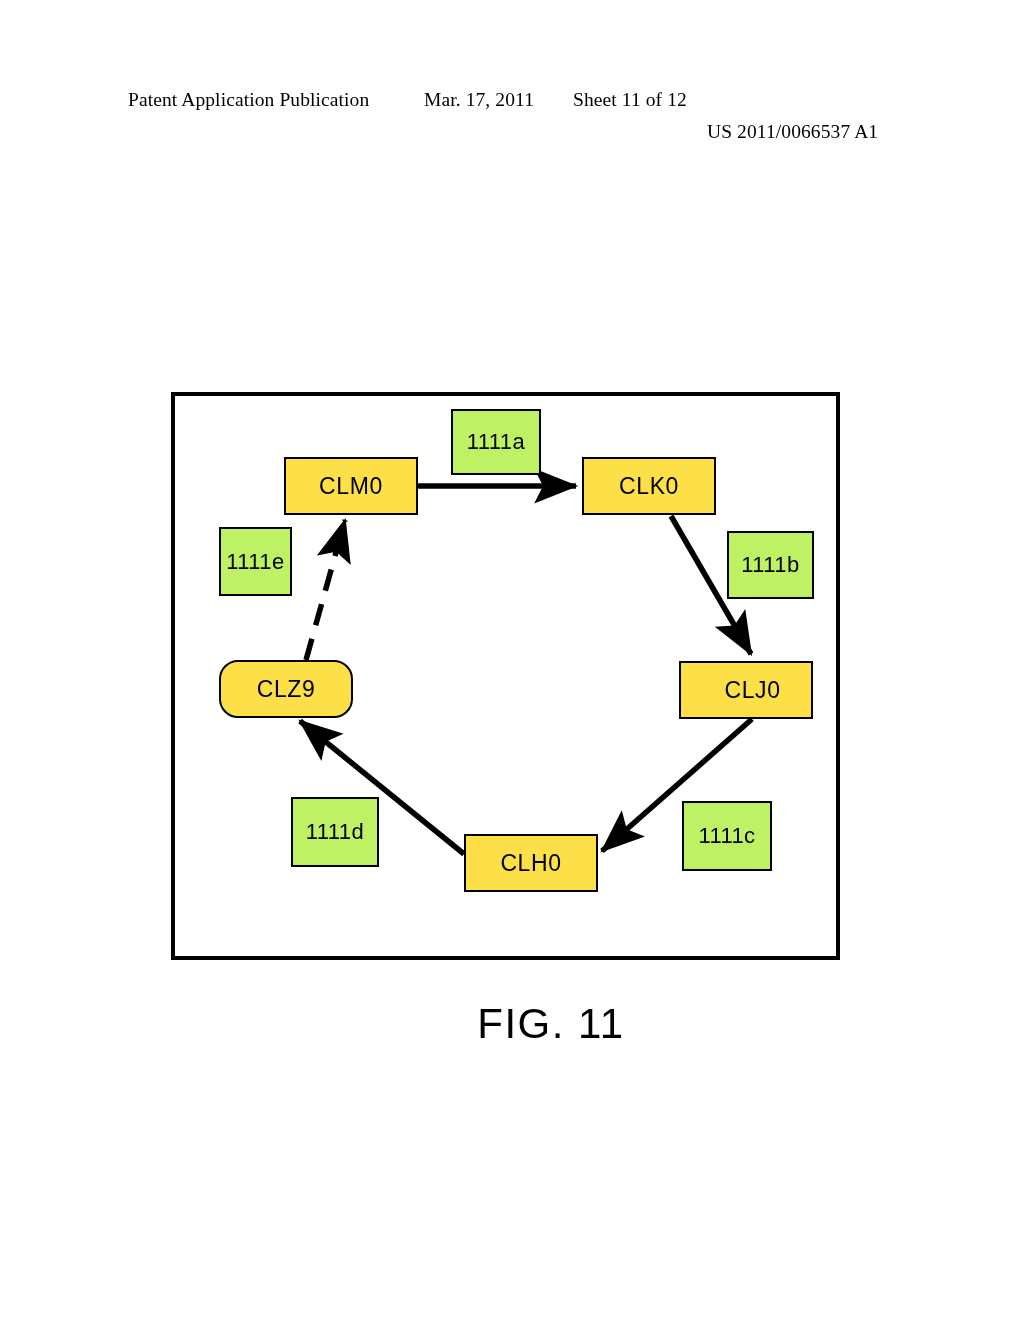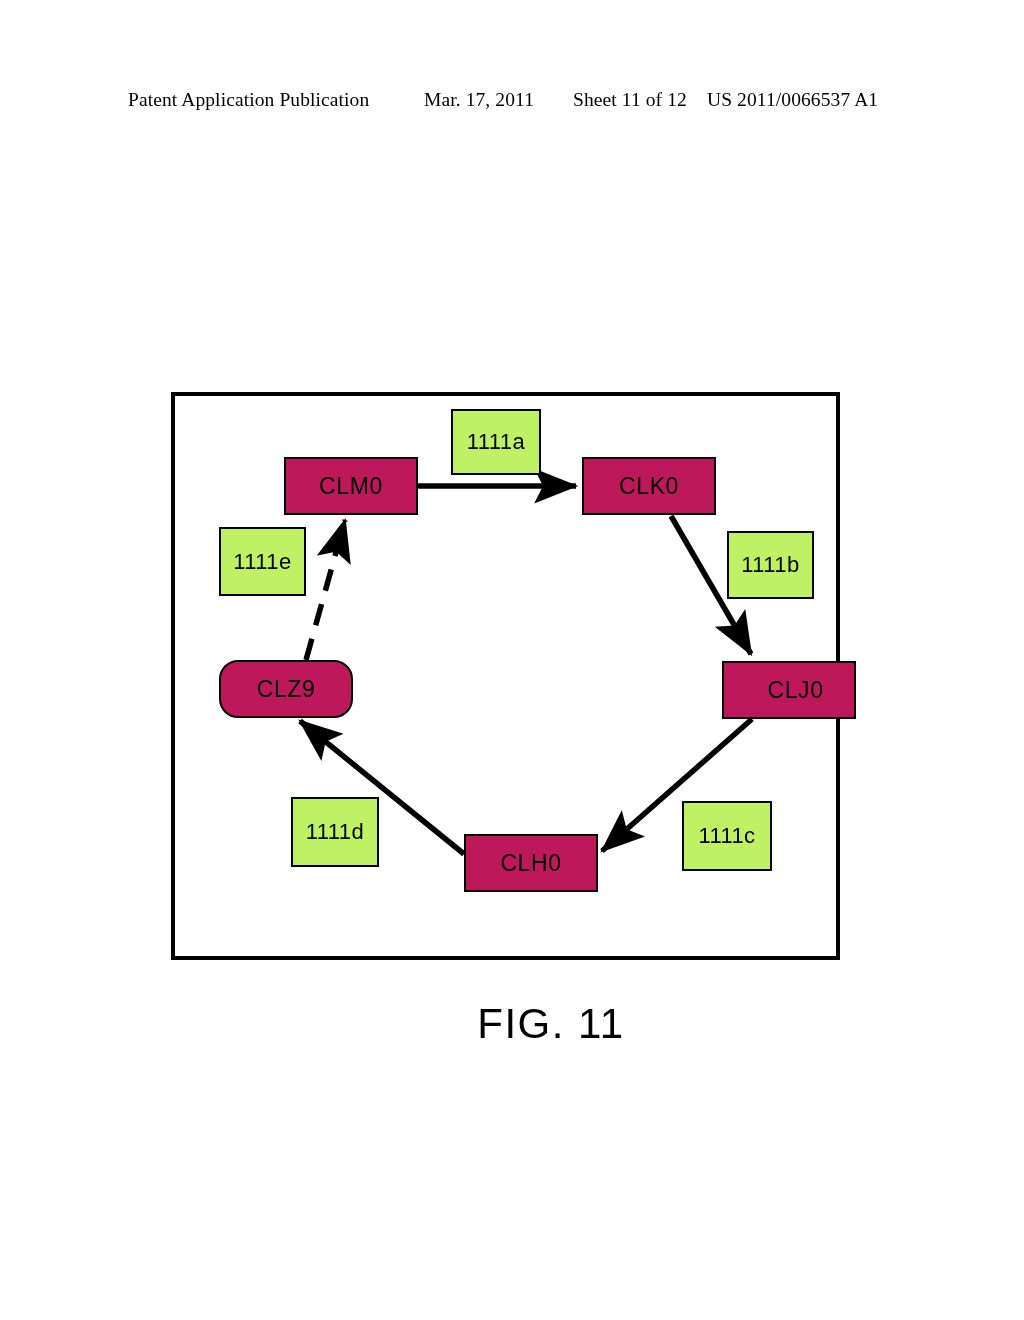--- a/index.html
+++ b/index.html
@@ -31,21 +31,21 @@
     white-space: nowrap;
   }
   #page-header .hdr-seg {
     position: absolute;
     top: 0;
     line-height: 28px;
   }
   #hdr-publication { left: 128px; }
   #hdr-date        { left: 424px; }
   #hdr-sheet       { left: 573px; }
-  #hdr-docnum      { left: 707px; }
+  #hdr-docnum      { left: 707px; margin-top: 32px; }
 
   
   #figure-frame {
     position: absolute;
     left: 171px;
     top: 392px;
     width: 669px;
     height: 568px;
     border: 4px solid #000000;
     box-sizing: border-box;
@@ -60,35 +60,35 @@
     width: 669px;
     height: 568px;
     pointer-events: none;
   }
 
   
   .node-box {
     position: absolute;
     box-sizing: border-box;
     border: 2px solid #000000;
-    background: #be185d;
+    background: #fde047;
     display: flex;
     align-items: center;
     justify-content: center;
     font-size: 23px;
     letter-spacing: 0.6px;
     color: #000000;
     z-index: 3;
   }
   .node-box.wide  { width: 134px; height: 58px; }
 
   
   #node-clm0 { left: 109px; top: 61px; }
   #node-clk0 { left: 407px; top: 61px; }
-  #node-clj0 { left: 547px; top: 265px; padding-left: 13px; }
+  #node-clj0 { left: 504px; top: 265px; padding-left: 13px; }
   #node-clh0 { left: 289px; top: 438px; }
   #node-clz9 { left:  44px; top: 264px; border-radius: 19px; }
 
   
   .ref-box {
     position: absolute;
     box-sizing: border-box;
     border: 2px solid #000000;
     background: #bef264;
     display: flex;
@@ -96,21 +96,21 @@
     justify-content: center;
     font-size: 22px;
     letter-spacing: 0.4px;
     color: #000000;
     z-index: 4;
   }
   #ref-1111a { left: 276px; top:  13px; width: 90px;  height: 66px; }
   #ref-1111b { left: 552px; top: 135px; width: 87px;  height: 68px; }
   #ref-1111c { left: 507px; top: 393px; width: 90px;  height: 70px; margin-top: 12px; }
   #ref-1111d { left: 116px; top: 401px; width: 88px;  height: 70px; }
-  #ref-1111e { left:  44px; top: 131px; width: 87px;  height: 69px; }
+  #ref-1111e { left:  44px; top: 131px; width: 73px;  height: 69px; }
 
   
   #figure-caption {
     position: absolute;
     left: 0;
     top: 1000px;
     width: 1024px;
     text-align: center;
     font-size: 42px;
     letter-spacing: 1.5px;

